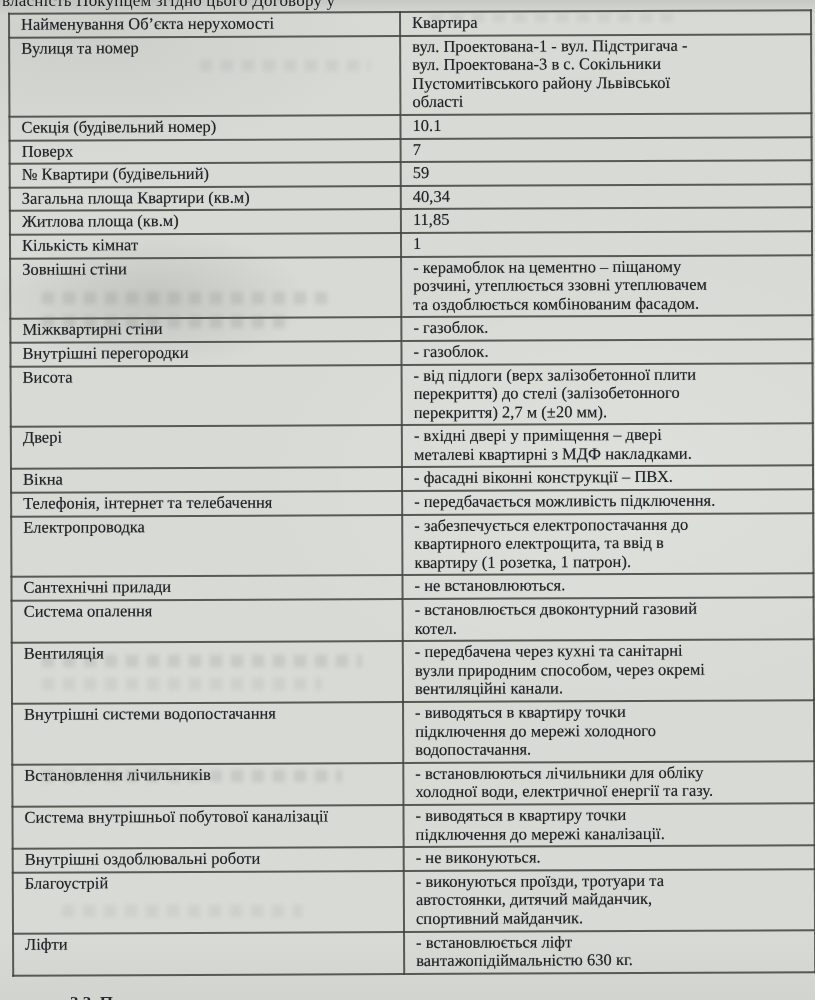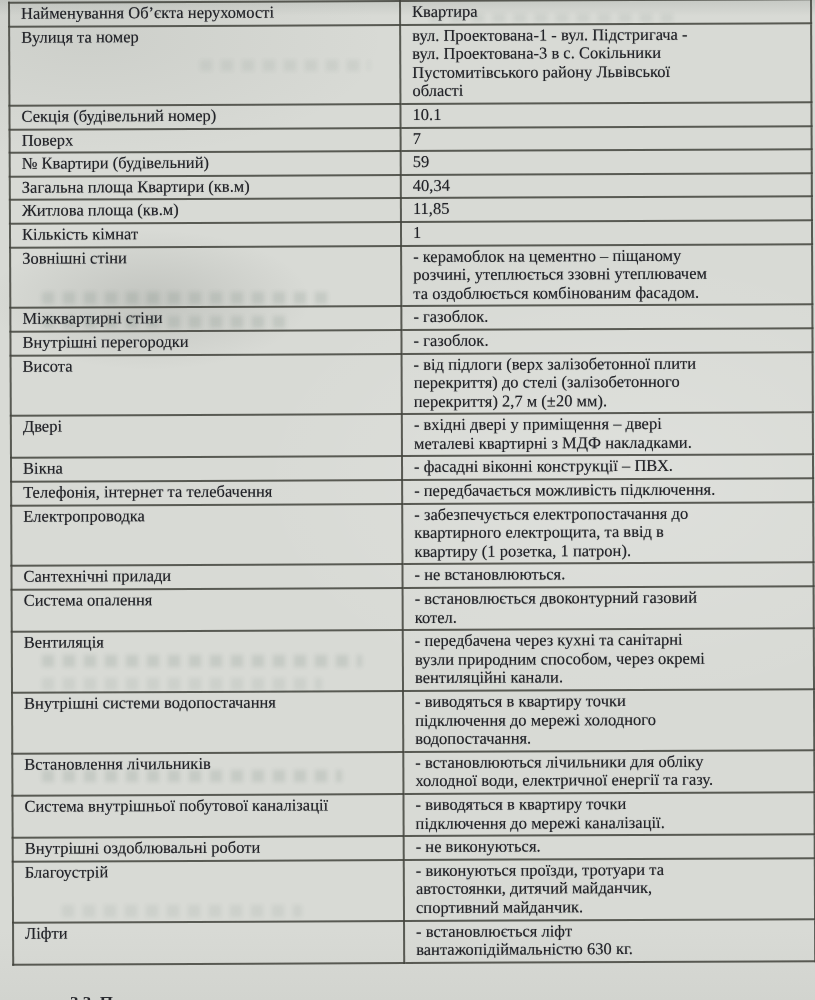--- a/index.html
+++ b/index.html
@@ -51,20 +51,23 @@
     filter: blur(2.3px); border-radius: 2px; opacity: .75;
   }
   .ghost.faint { opacity: .45; }
 </style>
 </head>
 <body>
 
 <div class="page">
   <div class="soft">
 
+    <div class="top-partial">
+      <span>власність Покупцем згідно цього Договору у</span>
+    </div>
 
     <table class="spec">
       <tbody>
   <tr>
     <td class="label">Найменування Об’єкта нерухомості</td>
     <td class="value">Квартира</td>
   </tr>
 
   <tr>
     <td class="label">Вулиця та номер</td>

